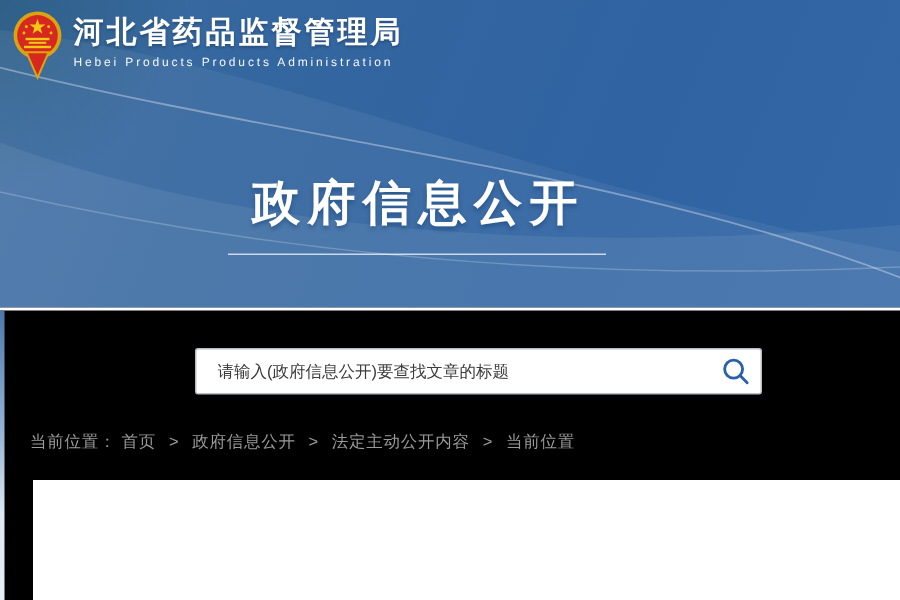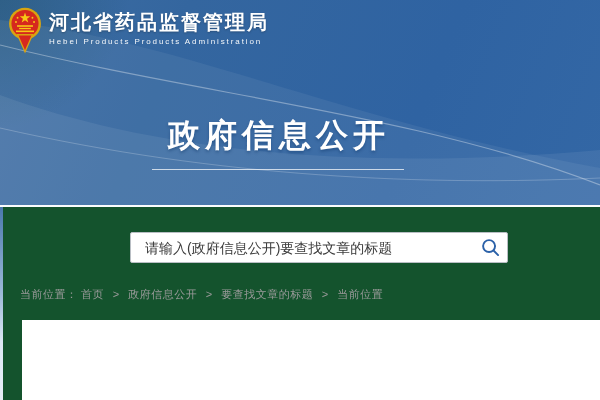--- a/index.html
+++ b/index.html
@@ -1,18 +1,18 @@
 <!DOCTYPE html>
 <html><head>
 <meta charset="utf-8">
 <style>
   html,body{margin:0;padding:0;}
   .page{
     position:relative;width:600px;height:400px;overflow:hidden;
-    background:#14532d;
+    background:#000000;
     font-family:"Liberation Sans","DejaVu Sans",sans-serif;
   }
   
   .hero{
     position:absolute;left:0;top:0;width:600px;height:205px;
     background:
       radial-gradient(circle at -2% -6%, rgba(16,66,76,.35) 0%, rgba(16,66,76,0) 22%),
       linear-gradient(112deg,#3d6da2 0%,#34669f 28%,#2f63a2 68%,#3367a5 100%);
     border-bottom:2px solid #fbfcfd;
     overflow:hidden;
@@ -43,21 +43,21 @@
     background:linear-gradient(#4a78ad 0%, #9db9d8 45%, #dde8f4 70%, #e7eef7 100%);
   }
   
   .search-box{
     position:absolute;left:130px;top:232px;width:378px;height:31px;
     background:#ffffff;border:1px solid #b9bec4;border-radius:2px;
     display:flex;align-items:center;box-sizing:border-box;
   }
   .search-box input{
     flex:1;height:100%;border:none;outline:none;background:transparent;
-    font-family:inherit;font-size:14px;color:#333;padding:0 6px 0 14px;
+    font-family:inherit;font-size:11px;color:#333;padding:0 6px 0 14px;
   }
   .search-box input::placeholder{color:#3b3b3b;opacity:1;}
   .search-btn{
     width:34px;height:100%;border:none;background:transparent;cursor:pointer;
     display:flex;align-items:center;justify-content:center;padding:0;
   }
   
   .breadcrumb{
     position:absolute;left:20px;top:287px;font-size:11px;color:#9a9a9a;
     letter-spacing:.5px;
@@ -117,21 +117,21 @@
       </svg>
     </button>
   </div>
 
   <div class="breadcrumb">
     <span>当前位置：</span>
     <a href="#">首页</a>
     <span class="crumb-sep">&gt;</span>
     <a href="#">政府信息公开</a>
     <span class="crumb-sep">&gt;</span>
-    <a href="#">要查找文章的标题</a>
+    <a href="#">法定主动公开内容</a>
     <span class="crumb-sep">&gt;</span>
     <a href="#">当前位置</a>
   </div>
 
   <div class="card">
     
   </div>
 
 </div>
 

